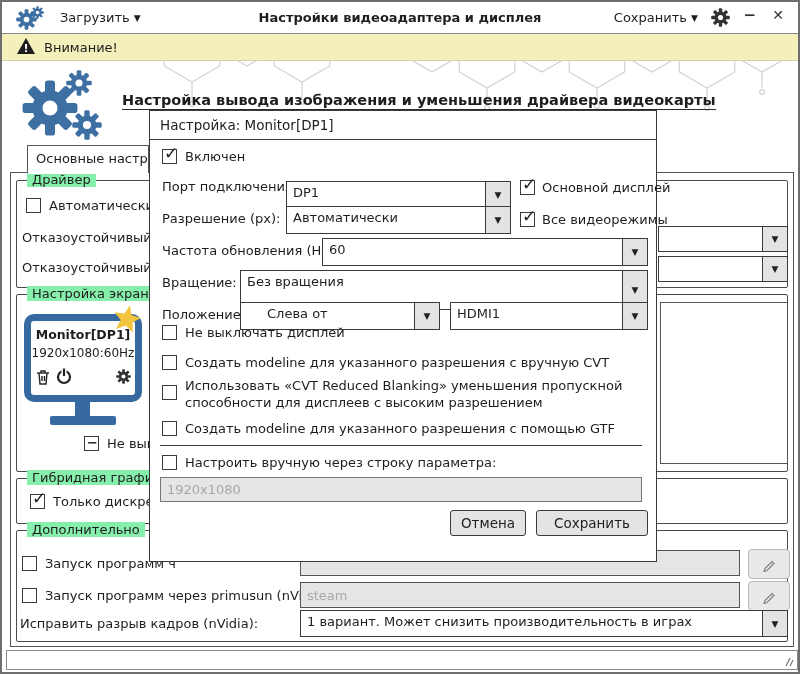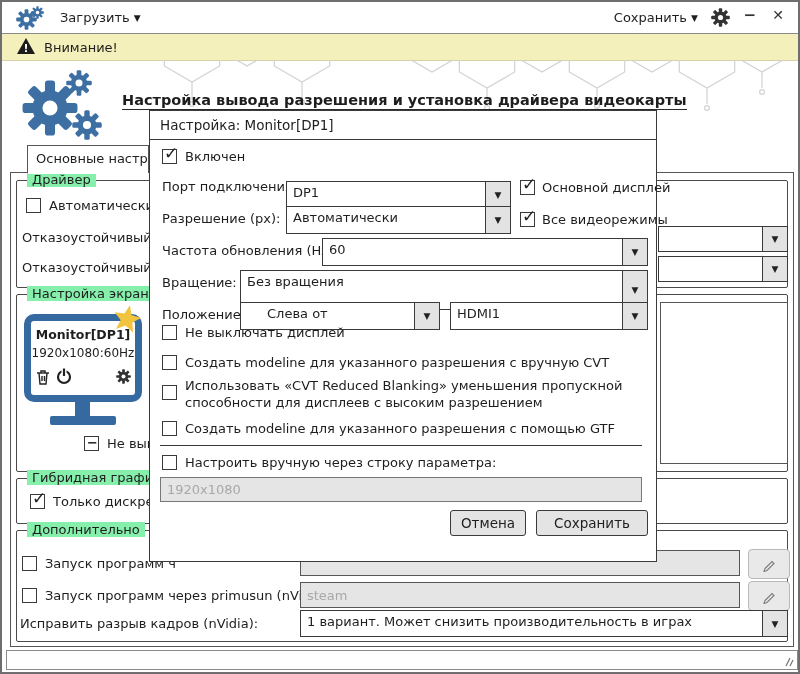--- a/index.html
+++ b/index.html
@@ -69,20 +69,21 @@
 <div id="win">
 
   <div id="titlebar">
     <span class="abs gearblue" style="left:14px;top:4px;">
       <svg width="34" height="26">
           <use href="#gear" x="0" y="3" width="21" height="21"></use>
           <use href="#gear" x="15" y="0" width="13" height="13"></use>
         </svg>
     </span>
     <span class="tb-text" style="left:58px;"><span>Загрузить</span> <span class="caret">▼</span></span>
+    <span class="tb-text" style="left:0;width:100%;text-align:center;font-weight:600;">Настройки видеоадаптера и дисплея</span>
     <span class="tb-text" style="right:100px;"><span>Сохранить</span> <span class="caret">▼</span></span>
     <span class="abs geardark" style="right:68px;top:6px;">
       <svg width="19" height="19">
           <use href="#gear" width="19" height="19"></use>
         </svg>
     </span>
     <span class="abs" style="right:42px;top:4px;font-size:15px;font-weight:bold;color:#333;">−</span>
     <span class="abs" style="right:14px;top:5px;font-size:14px;color:#333;">✕</span>
   </div>
 
@@ -124,21 +125,21 @@
   </svg>
 
   <span class="abs gearblue" style="left:20px;top:68px;z-index:2;">
     <svg width="94" height="76">
       <use href="#gear" x="0" y="10" width="56" height="56"></use>
       <use href="#gear" x="44" y="0" width="26" height="26"></use>
       <use href="#gear" x="50" y="40" width="30" height="30"></use>
     </svg>
   </span>
 
-  <span id="heading">Настройка вывода разрешения и установка драйвера видеокарты</span>
+  <span id="heading">Настройка вывода изображения и уменьшения драйвера видеокарты</span>
 
   <div id="tab-main">
     <span class="lbl" style="left:8px;top:5px;">Основные настройки</span>
   </div>
   <div id="panel"></div>
   <div class="abs" style="left:26px;top:169px;width:120px;height:3px;background:#fff;z-index:3;"></div>
 
   <div class="grp" style="left:14px;top:178px;width:772px;height:108px;">
     <span class="legend">Драйвер</span>
   </div>

